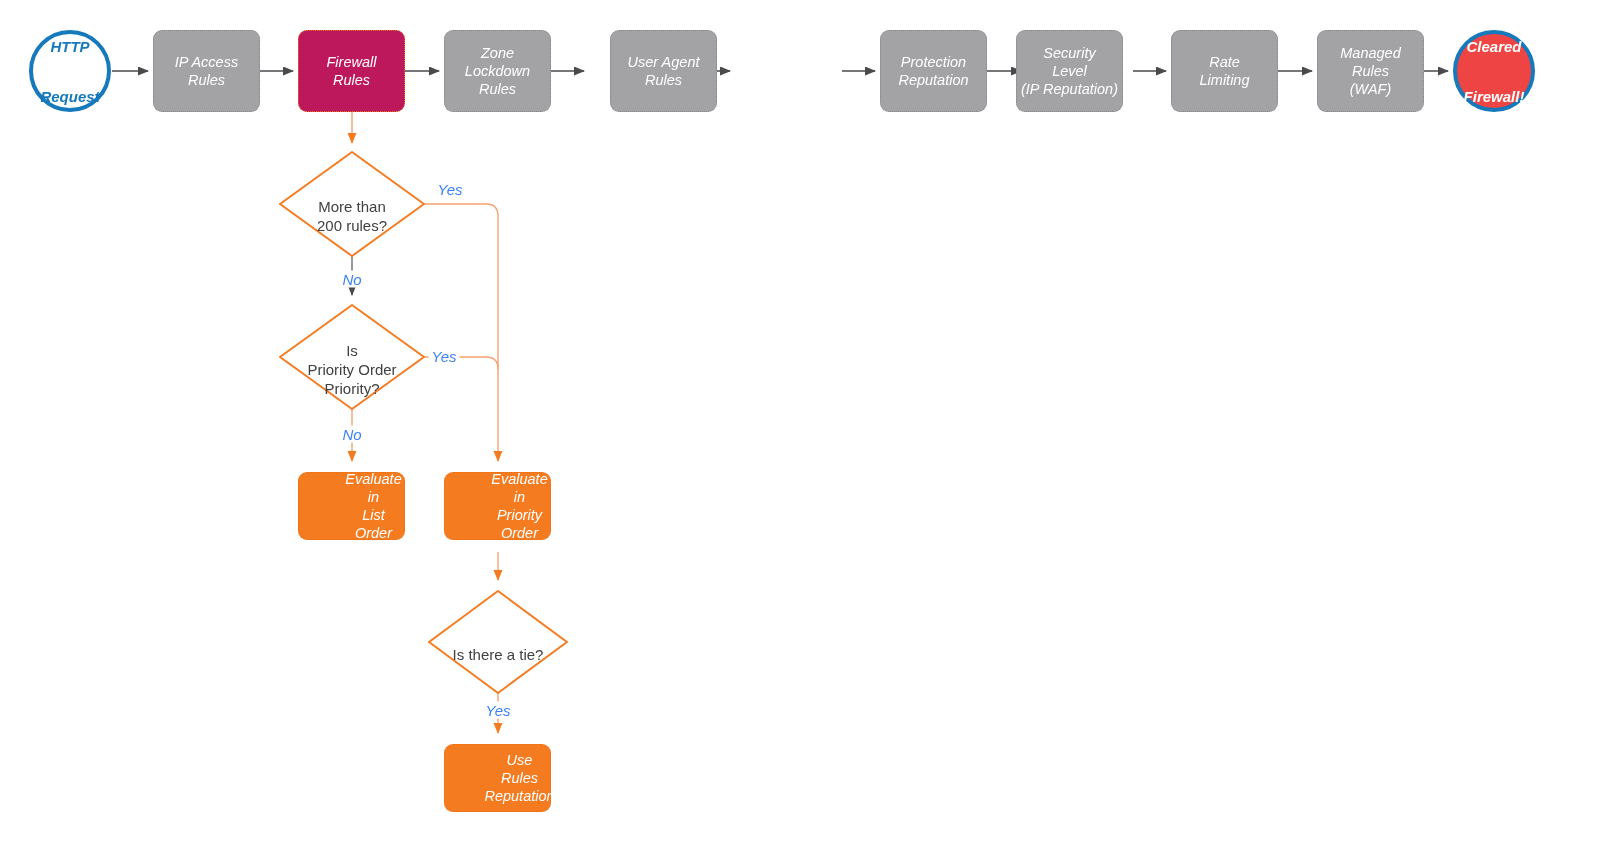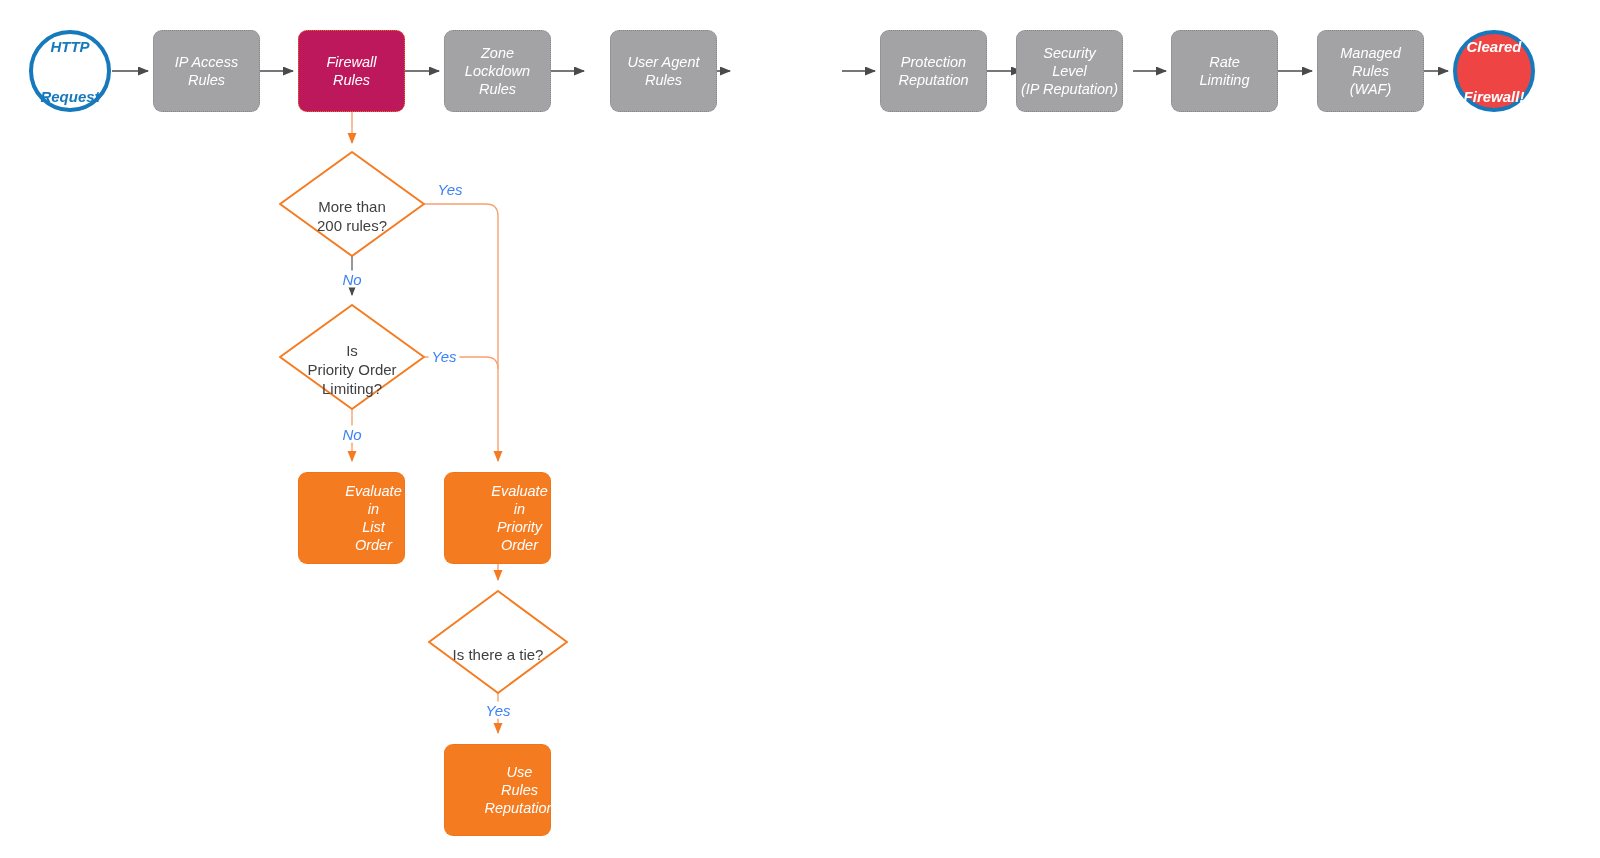--- a/index.html
+++ b/index.html
@@ -51,21 +51,21 @@
     line-height: 19px;
     z-index: 2;
     gap: 31px;
   }
   .circle.start { left: 29px;   top: 30px; background: #ffffff; border: 4px solid #1579bb; color: #1579bb; }
   .circle.end   { left: 1453px; top: 30px; background: #ef4444; border: 4px solid #1579bb; color: #ffffff; }
 
   .proc {
     position: absolute;
     width: 107px;
-    height: 92px;
+    height: 68px;
     border-radius: 9px;
     box-sizing: border-box;
     background: #f57b20;
     border: 1px dotted #ea6f12;
     display: flex;
     flex-direction: column;
     justify-content: center;
     align-items: center;
     text-align: center;
     font-style: italic;
@@ -186,21 +186,21 @@
       <div>(WAF)</div>
     </div>
 
   <div class="diamond-label" style="left:352px; top:204px">
       <div>More than</div>
       <div>200 rules?</div>
     </div>
   <div class="diamond-label" style="left:352px; top:357px">
       <div>Is</div>
       <div>Priority Order</div>
-      <div>Limiting?</div>
+      <div>Priority?</div>
     </div>
   <div class="diamond-label" style="left:498px; top:642px">
       <div>Is there a tie?</div>
     </div>
 
   <div class="proc" style="left:298px; top:472px">
       <div>Evaluate</div>
       <div>in</div>
       <div>List Order</div>
     </div>

